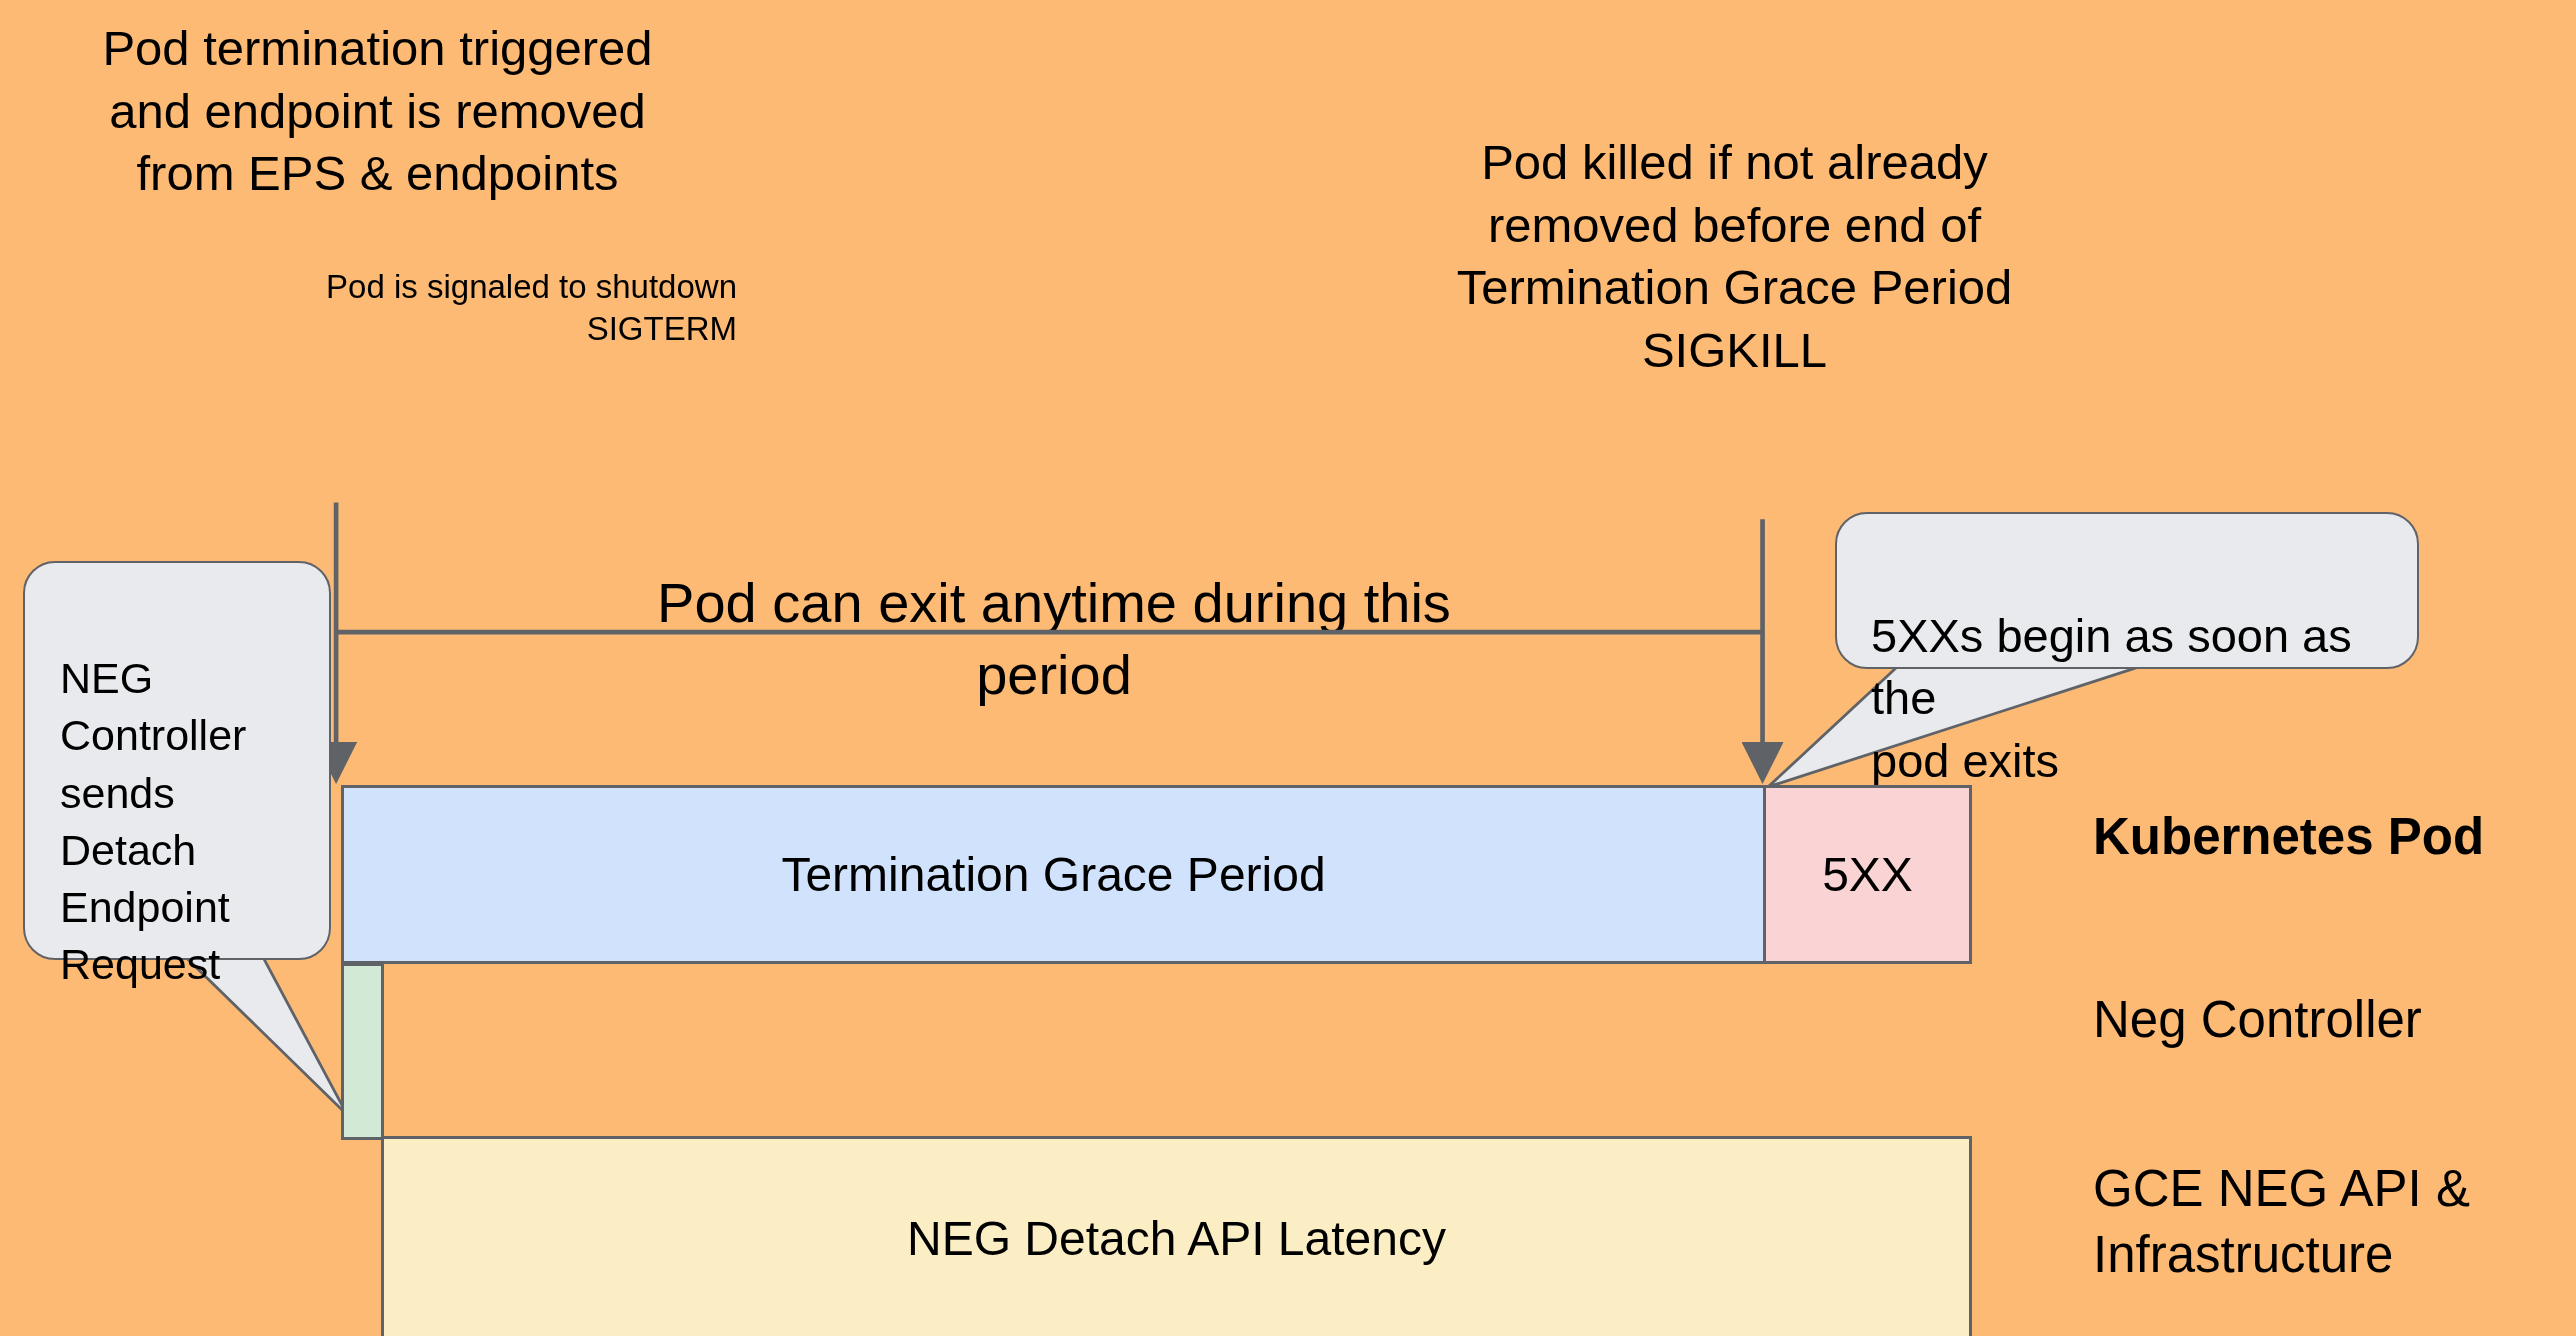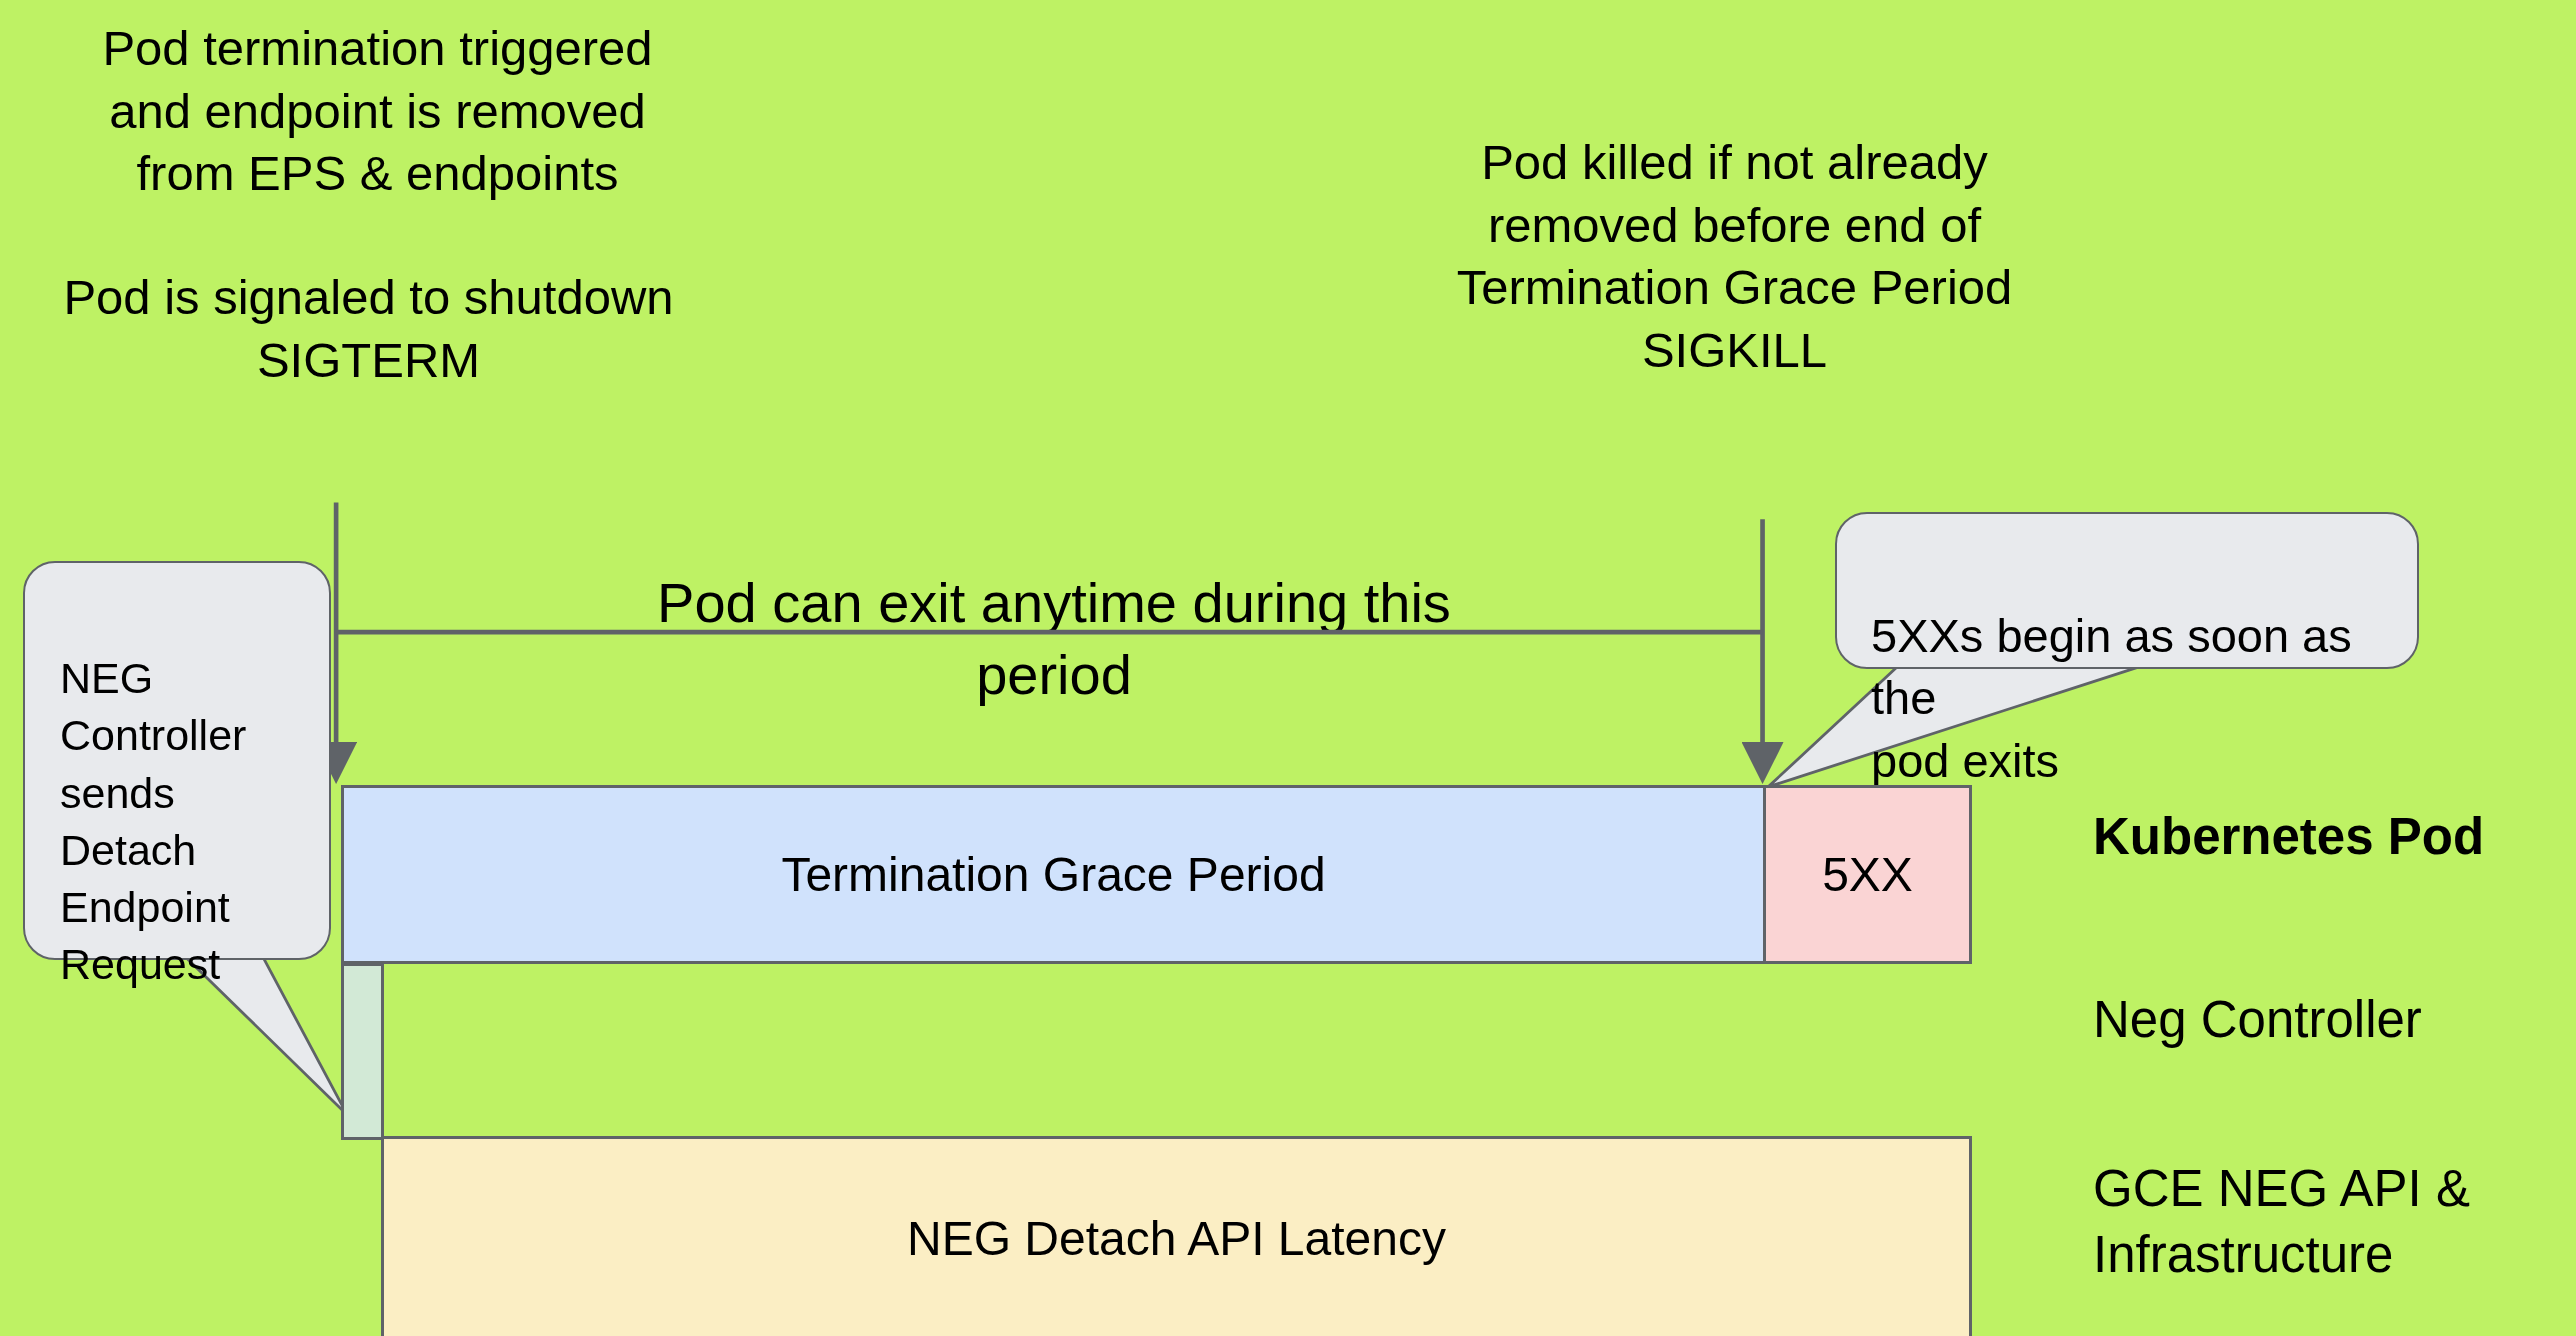--- a/index.html
+++ b/index.html
@@ -9,42 +9,42 @@
     background: #ffffff;
   }
   body {
     font-family: "Liberation Sans", sans-serif;
     color: #000000;
   }
   #canvas {
     position: relative;
     width: 2576px;
     height: 1336px;
-    background: #bef264;
+    background: #fdba74;
     overflow: hidden;
   }
   .txt {
     position: absolute;
     white-space: pre-line;
     color: #000000;
     line-height: 1.28;
   }
   .note-top-left {
     left: 0px;
     top: 17px;
     width: 755px;
     text-align: center;
     font-size: 49px;
   }
   .note-top-left-2 {
     left: 0px;
     top: 266px;
     width: 737px;
-    text-align: center;
-    font-size: 49px;
+    text-align: right;
+    font-size: 33px;
   }
   .note-top-right {
     left: 1380px;
     top: 131px;
     width: 709px;
     text-align: center;
     font-size: 49px;
   }
   .period-label {
     left: 653px;

